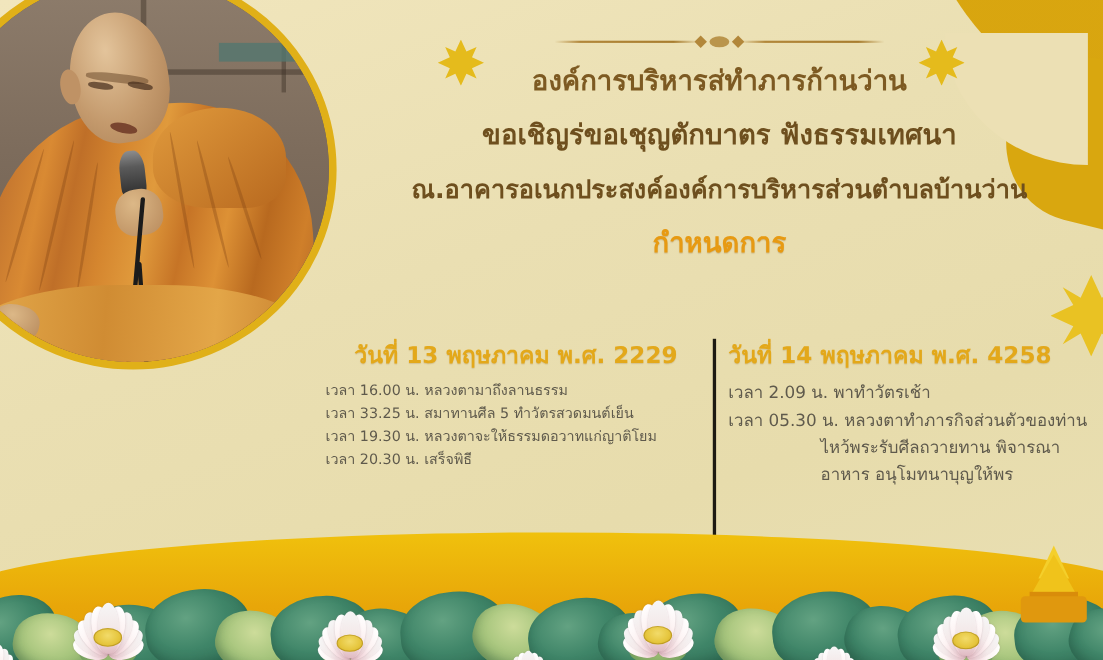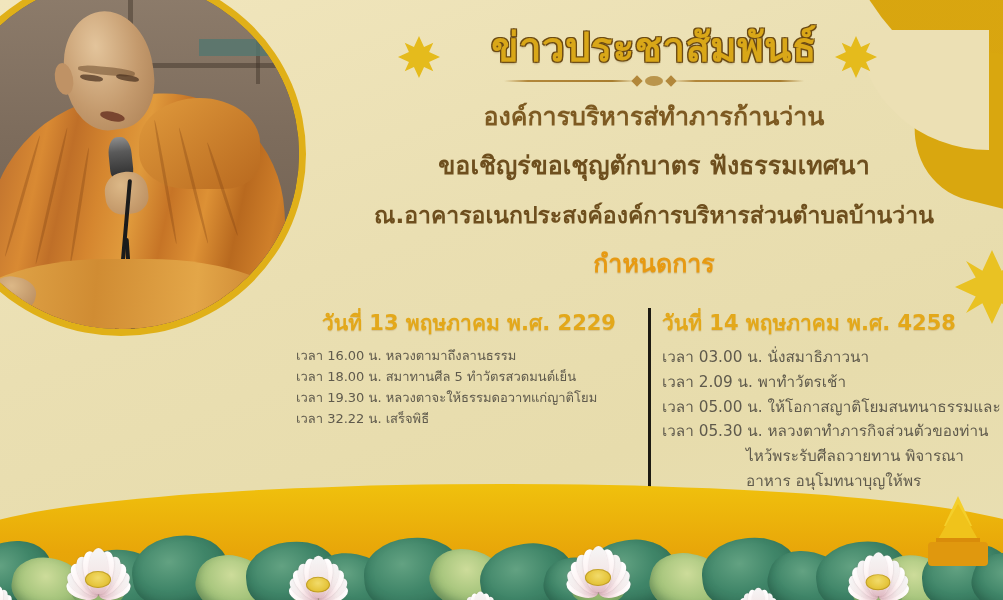--- a/index.html
+++ b/index.html
@@ -454,21 +454,20 @@
       <div class="ph-cord2"></div>
       <div class="ph-lap"></div>
       <div class="ph-hand2"></div>
     </div>
   </div>
 
   <div class="title-orn left"></div>
   <div class="title-orn right"></div>
 
   <div class="head-block">
-    <div class="main-title">ข่าวประชาสัมพันธ์</div>
 
     <div class="title-rule">
       <span class="bar l"></span>
       <span class="dot d1"></span>
       <span class="mid"></span>
       <span class="dot d2"></span>
       <span class="bar r"></span>
     </div>
 
     <div class="sub1">องค์การบริหารส่ทำภารก้านว่าน</div>
@@ -476,30 +475,28 @@
     <div class="place">ณ.อาคารอเนกประสงค์องค์การบริหารส่วนตำบลบ้านว่าน</div>
     <div class="agenda-word">กำหนดการ</div>
   </div>
 
   <div class="schedule">
     <div class="divider"></div>
 
     <div class="col left">
       <div class="day-head">วันที่ 13 พฤษภาคม พ.ศ. 2229</div>
       <div class="line">เวลา 16.00 น. หลวงตามาถึงลานธรรม</div>
-      <div class="line">เวลา 18.00 น. สมาทานศีล 5 ทำวัตรสวดมนต์เย็น</div>
+      <div class="line">เวลา 33.25 น. สมาทานศีล 5 ทำวัตรสวดมนต์เย็น</div>
       <div class="line">เวลา 19.30 น. หลวงตาจะให้ธรรมดอวาทแก่ญาติโยม</div>
-      <div class="line">เวลา 32.22 น. เสร็จพิธี</div>
+      <div class="line">เวลา 20.30 น. เสร็จพิธี</div>
     </div>
 
     <div class="col right">
       <div class="day-head">วันที่ 14 พฤษภาคม พ.ศ. 4258</div>
-      <div class="line">เวลา 03.00 น. นั่งสมาธิภาวนา</div>
       <div class="line">เวลา 2.09 น. พาทำวัตรเช้า</div>
-      <div class="line">เวลา 05.00 น. ให้โอกาสญาติโยมสนทนาธรรมและ</div>
       <div class="line">เวลา 05.30 น. หลวงตาทำภารกิจส่วนตัวของท่าน</div>
       <div class="line indent">ไหว้พระรับศีลถวายทาน พิจารณา</div>
       <div class="line indent">อาหาร อนุโมทนาบุญให้พร</div>
     </div>
   </div>
 
   <div class="bottom-band-2"></div>
   <div class="bottom-band">
     <div id="flora">
         <div class="leaf" style="left: 8px; top: 58px; width: 84px; height: 62px; transform: rotate(-14deg);"></div>

